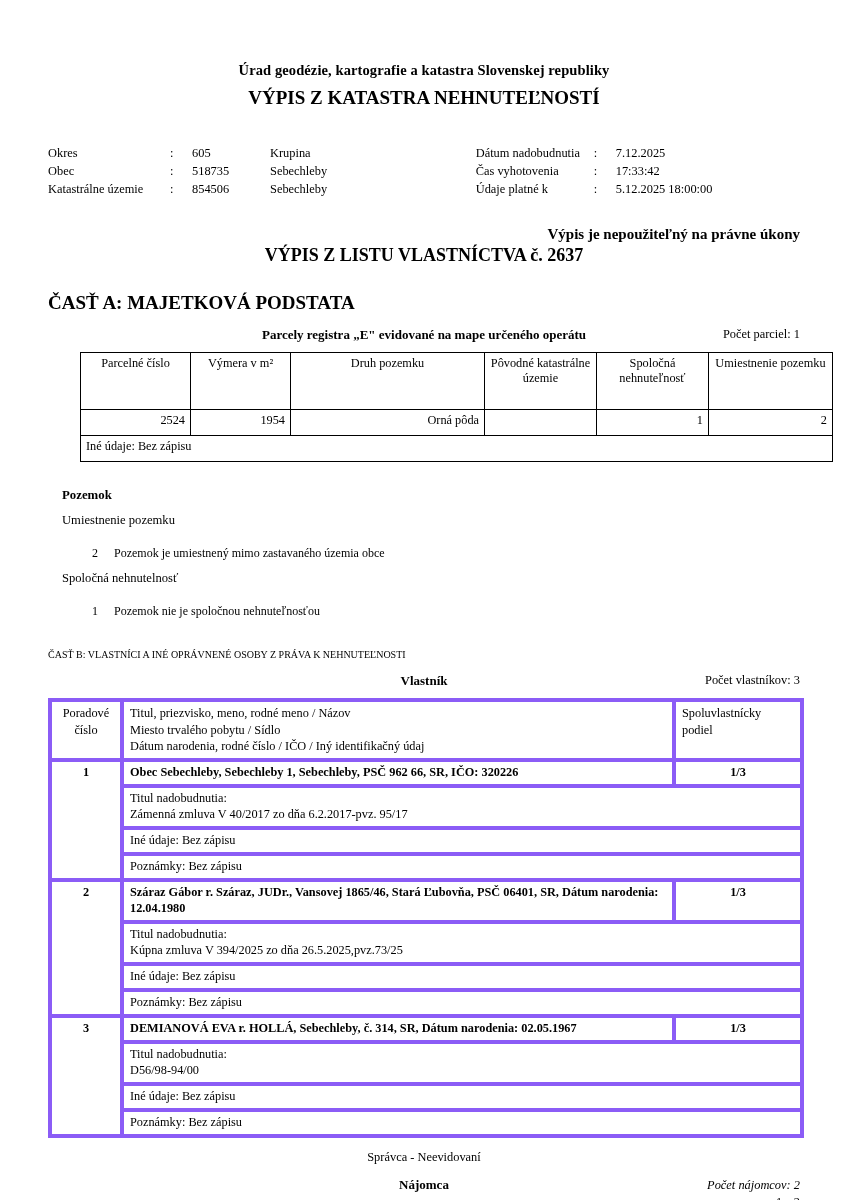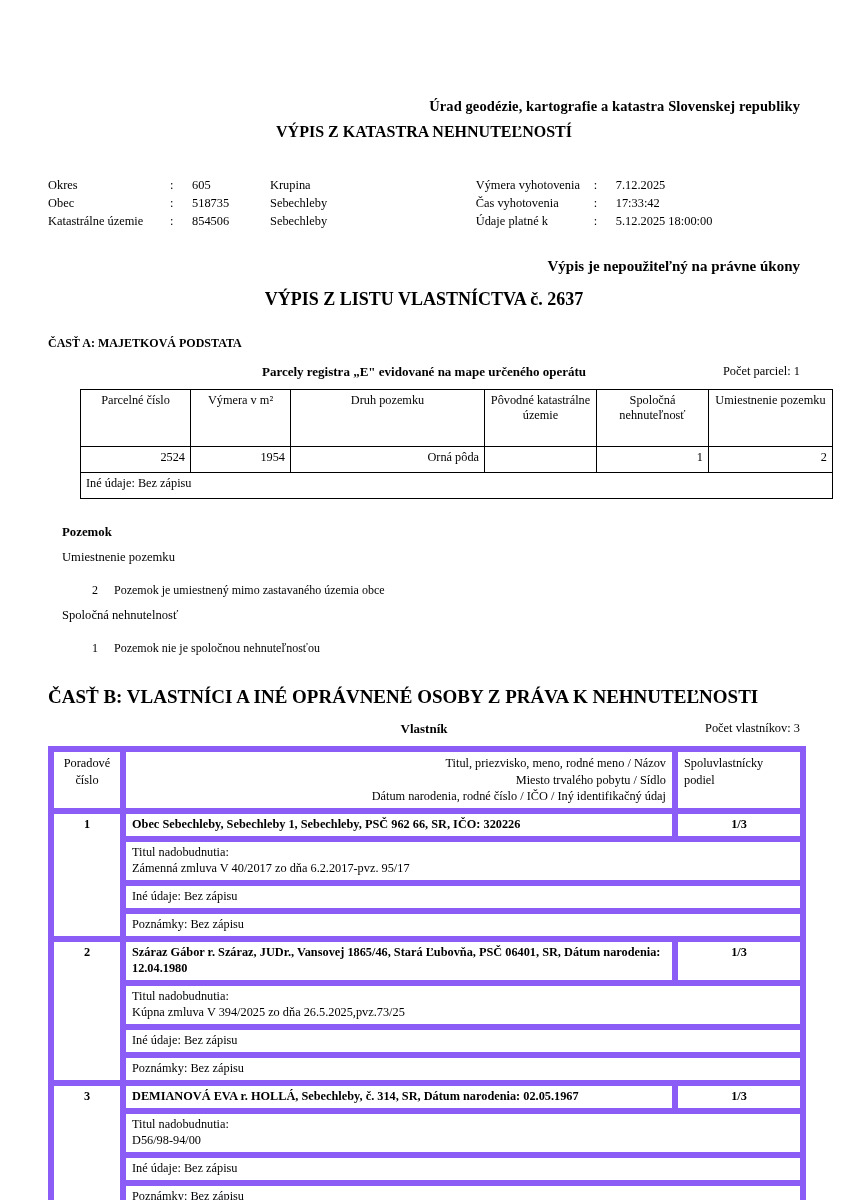--- a/index.html
+++ b/index.html
@@ -18,29 +18,29 @@
   .page {
     position: relative;
     width: 848px;
     height: 1200px;
     box-sizing: border-box;
     padding: 0 48px;
   }
 
   
   .org-title {
-    text-align: right;
+    text-align: center;
     font-size: 14.5px;
     font-weight: bold;
-    margin-top: 98px;
+    margin-top: 62px;
     letter-spacing: .1px;
   }
   .doc-title {
     text-align: center;
-    font-size: 16px;
+    font-size: 19px;
     font-weight: bold;
     margin-top: 8px;
   }
 
   .meta {
     display: flex;
     margin-top: 35px;
     font-size: 12.4px;
   }
   .meta-left, .meta-right {
@@ -66,30 +66,30 @@
   .notice {
     text-align: right;
     font-size: 15px;
     font-weight: bold;
     margin-top: 28px;
   }
   .lv-title {
     text-align: center;
     font-size: 18px;
     font-weight: bold;
-    margin-top: 14px;
+    margin-top: 2px;
   }
   .part-title {
-    font-size: 12px;
+    font-size: 19px;
     font-weight: bold;
     margin-top: 26px;
   }
   .part-b-title {
-    font-size: 19px;
-    font-weight: bold;
+    font-size: 10px;
+    font-weight: normal;
     margin-top: 30px;
   }
 
   .subhead-row {
     position: relative;
     margin-top: 13px;
     height: 17px;
     font-size: 12.8px;
   }
   .subhead-center {
@@ -159,21 +159,21 @@
   }
 
   
   table.owners {
     border-collapse: collapse;
     width: 752px;
     margin-top: 8px;
     table-layout: fixed;
   }
   table.owners td {
-    border: 6px solid #8b5cf6;
+    border: 4px solid #8b5cf6;
     font-size: 12.3px;
     vertical-align: top;
     padding: 3px 6px;
   }
   td.ow-num {
     width: 72px;
     text-align: center;
     font-weight: bold;
     vertical-align: middle;
     border-bottom: 1px solid #000;
@@ -184,21 +184,21 @@
     font-weight: bold;
     vertical-align: middle;
   }
   td.ow-name {
     font-weight: bold;
     line-height: 1.3;
   }
   td.ow-sub {
     line-height: 1.3;
   }
-  .ohead td { line-height: 1.35; text-align: right; }
+  .ohead td { line-height: 1.35; }
 
   
   .sprava {
     text-align: center;
     font-size: 12.4px;
     margin-top: 12px;
   }
   .najomca-row {
     position: relative;
     margin-top: 12px;
@@ -247,21 +247,21 @@
       </div>
       <div class="meta-row">
         <div class="ml-label">Katastrálne územie</div>
         <div class="ml-colon">:</div>
         <div class="ml-code">854506</div>
         <div>Sebechleby</div>
       </div>
     </div>
     <div class="meta-right">
       <div class="meta-row">
-        <div class="mr-label">Výmera vyhotovenia</div>
+        <div class="mr-label">Dátum nadobudnutia</div>
         <div class="mr-colon">:</div>
         <div>7.12.2025</div>
       </div>
       <div class="meta-row">
         <div class="mr-label">Čas vyhotovenia</div>
         <div class="mr-colon">:</div>
         <div>17:33:42</div>
       </div>
       <div class="meta-row">
         <div class="mr-label">Údaje platné k</div>

